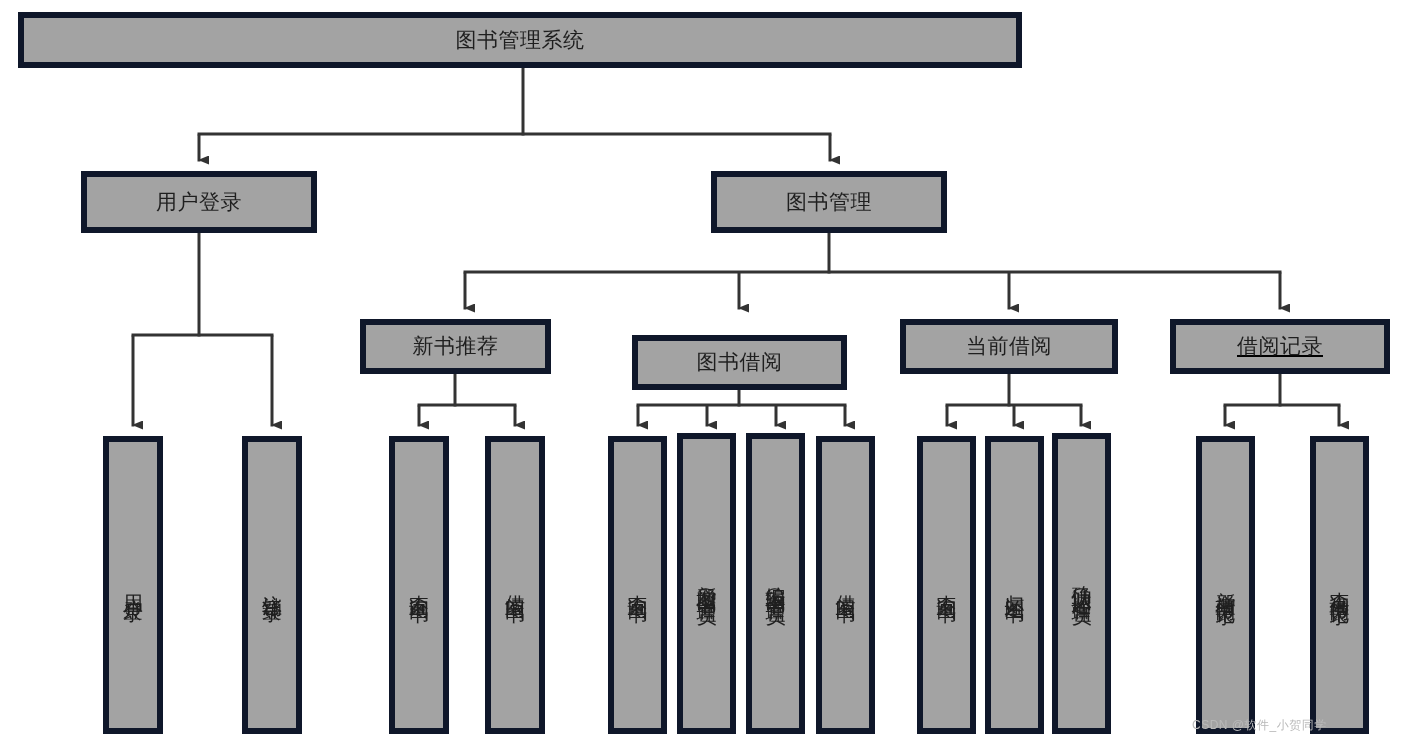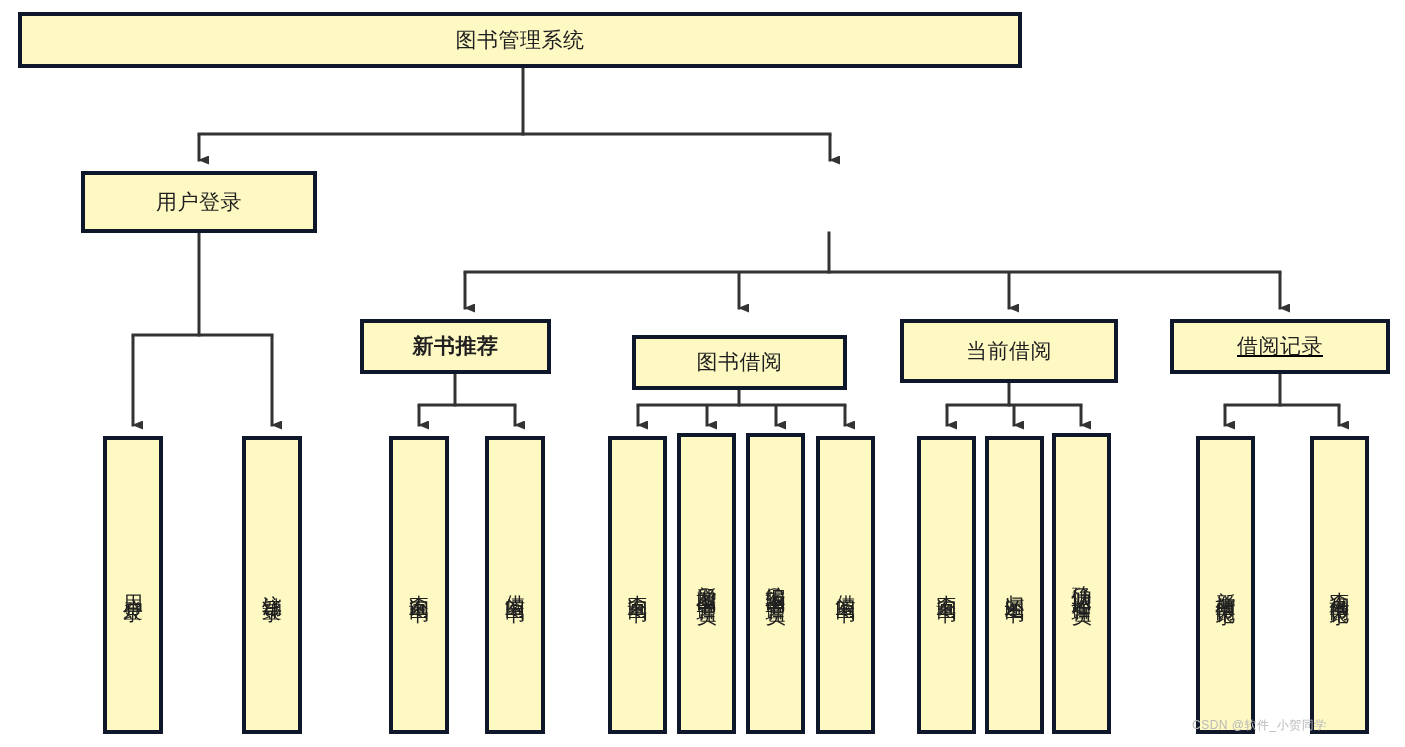--- a/index.html
+++ b/index.html
@@ -20,22 +20,22 @@
   #diagram-svg {
     position: absolute;
     left: 0;
     top: 0;
     width: 1405px;
     height: 747px;
   }
   .node-box {
     position: absolute;
     box-sizing: border-box;
-    background: #fef9c3;
-    border: 4px solid #0f172a;
+    background: #a3a3a3;
+    border: 6px solid #0f172a;
     display: flex;
     align-items: center;
     justify-content: center;
     overflow: hidden;
   }
   .node-label-h {
     font-size: 21px;
     color: #1f1f1f;
     line-height: 1.15;
     letter-spacing: 0.5px;
@@ -113,28 +113,31 @@
     </g>
   </svg>
 
   <div class="node-box" style="left:18px; top:12px; width:1004px; height:56px;">
     <span class="node-label-h">图书管理系统</span>
   </div>
 
   <div class="node-box" style="left:81px; top:171px; width:236px; height:62px;">
     <span class="node-label-h">用户登录</span>
   </div>
+  <div class="node-box" style="left:711px; top:171px; width:236px; height:62px;">
+    <span class="node-label-h">图书管理</span>
+  </div>
 
-  <div class="node-box" style="left:360px; top:319px; width:191px; height:55px;font-weight:bold;">
+  <div class="node-box" style="left:360px; top:319px; width:191px; height:55px;">
     <span class="node-label-h">新书推荐</span>
   </div>
   <div class="node-box" style="left:632px; top:335px; width:215px; height:55px;">
     <span class="node-label-h">图书借阅</span>
   </div>
-  <div class="node-box" style="left:900px; top:319px; width:218px; height:64px;">
+  <div class="node-box" style="left:900px; top:319px; width:218px; height:55px;">
     <span class="node-label-h">当前借阅</span>
   </div>
   <div class="node-box" style="left:1170px; top:319px; width:220px; height:55px;text-decoration:underline;">
     <span class="node-label-h">借阅记录</span>
   </div>
 
   <div class="node-box" style="left:103px; top:436px; width:60px; height:298px;">
     <span class="node-label-v">用户登录</span>
   </div>
   <div class="node-box" style="left:242px; top:436px; width:60px; height:298px;">

